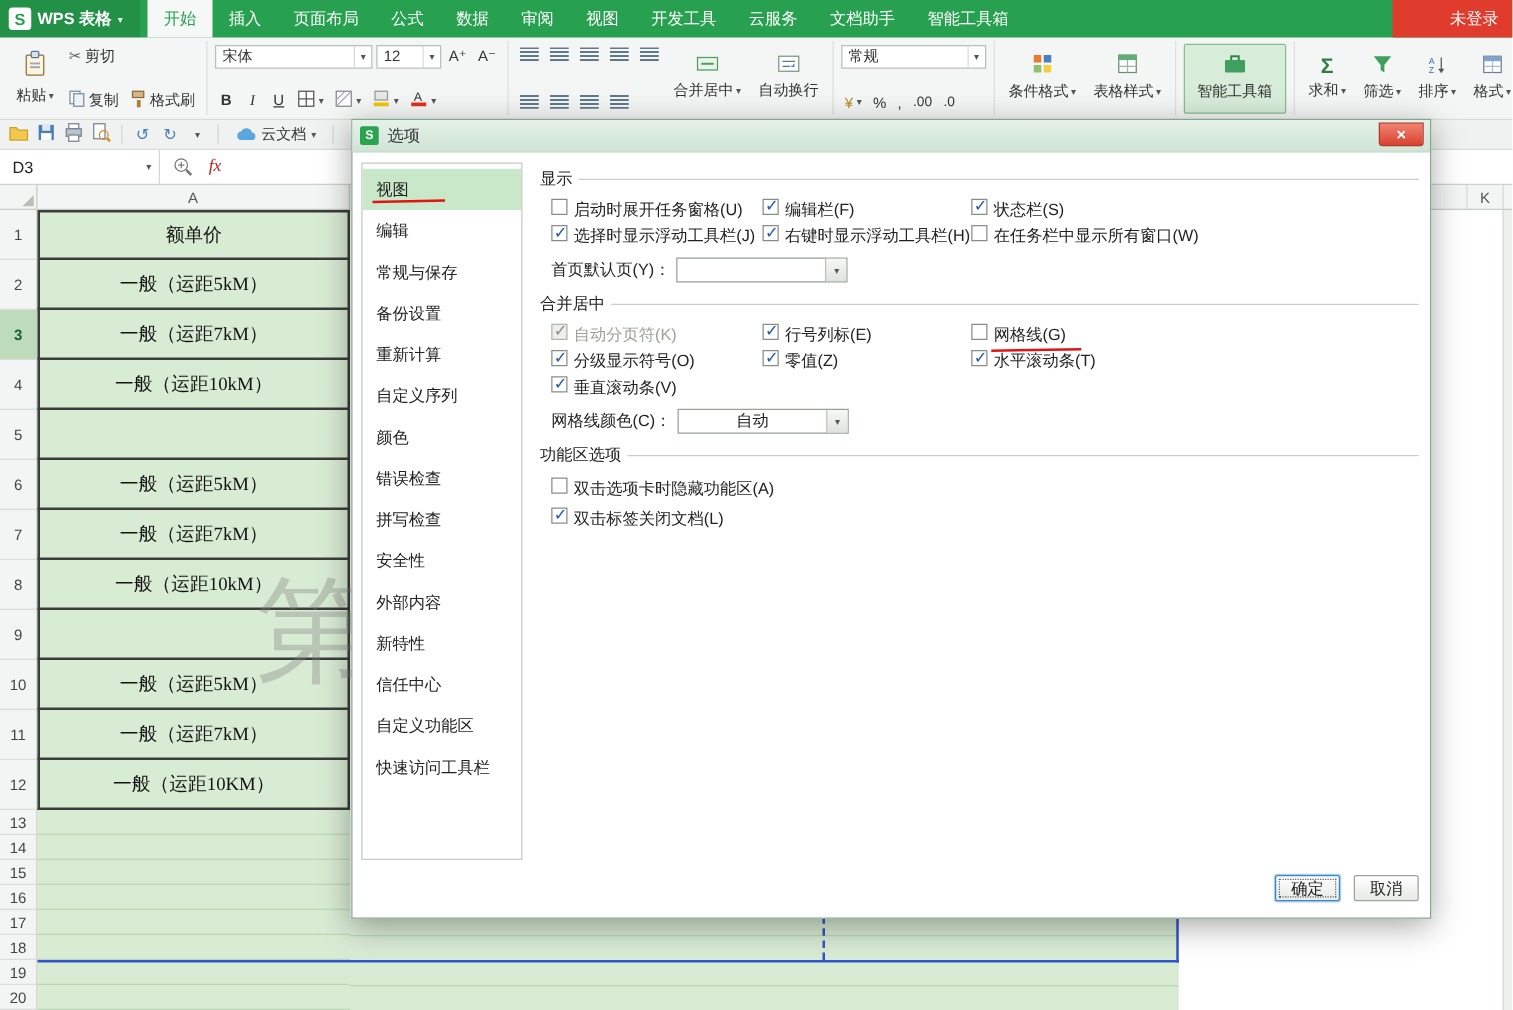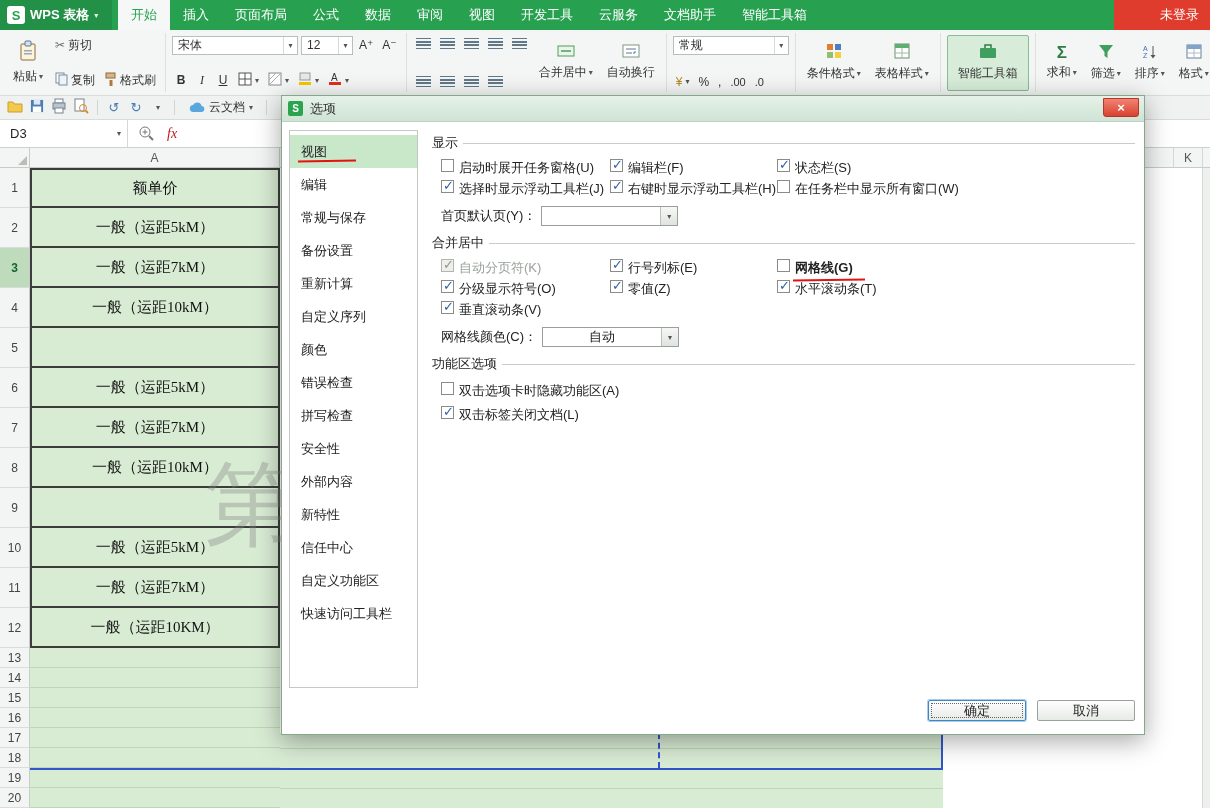--- a/index.html
+++ b/index.html
@@ -116,30 +116,30 @@
   .sec-h::after { content:""; flex:1; height:1px; background:#c9cdc9; }
   .cbgrid { display:grid; grid-template-columns:169px 167px auto; row-gap:5px; margin:7px 0 0 9px; }
   .cbcol { display:flex; flex-direction:column; gap:8px; margin:9px 0 0 9px; }
   .cb { display:flex; align-items:flex-start; gap:5px; height:16px; }
   .cbox { width:13px; height:13px; border:1px solid #898d89; background:#fff; position:relative; flex:none; }
   .cb.checked .cbox::after { content:"✓"; position:absolute; left:1px; top:-3px; font-size:13px;
     font-weight:bold; color:#2b5fa8; }
   .cb.disabled { color:#9ba19b; }
   .cb.disabled .cbox { background:#efefe9; border-color:#b2b6b0; }
   .cb.disabled.checked .cbox::after { color:#8f958f; }
-  .cb.annotated .cb-lb { position:relative;font-weight:bold; }
+  .cb.annotated .cb-lb { position:relative; }
   .cb.annotated .cb-lb::after { content:""; position:absolute; left:-2px; bottom:-4px; width:72px; height:2px;
     background:#e21310; transform:rotate(-.8deg); }
   .inline-row { display:flex; align-items:center; margin:10px 0 2px 9px; gap:5px; }
   .dd { width:137px; height:20px; border:1px solid #999f99; background:#fff; display:flex; align-items:center; position:relative; }
   .dd-val { flex:1; text-align:center; }
   .dd-btn { width:17px; height:100%; background:linear-gradient(#f6f8f6,#dfe3df); border-left:1px solid #b9bfb9;
     display:flex; align-items:center; justify-content:center; font-size:8px; color:#555; }
   .dlg-btns { position:absolute; right:9px; bottom:13px; display:flex; gap:11px; }
-  .btn { width:98px; height:21px; background:linear-gradient(#fefefe,#e7eae7); border:1px solid #9ba19b;
+  .btn { width:52px; height:21px; background:linear-gradient(#fefefe,#e7eae7); border:1px solid #9ba19b;
     border-radius:2px; display:flex; align-items:center; justify-content:center; font-size:13px; color:#222; }
   .btn.primary { border-color:#3f87c2; box-shadow:0 0 0 1px #a9cdea; outline:1px dotted #666; outline-offset:-4px; }
 </style>
 </head>
 <body>
 
 <div class="app">
 
   <header class="titlebar">
     <div class="logo">

